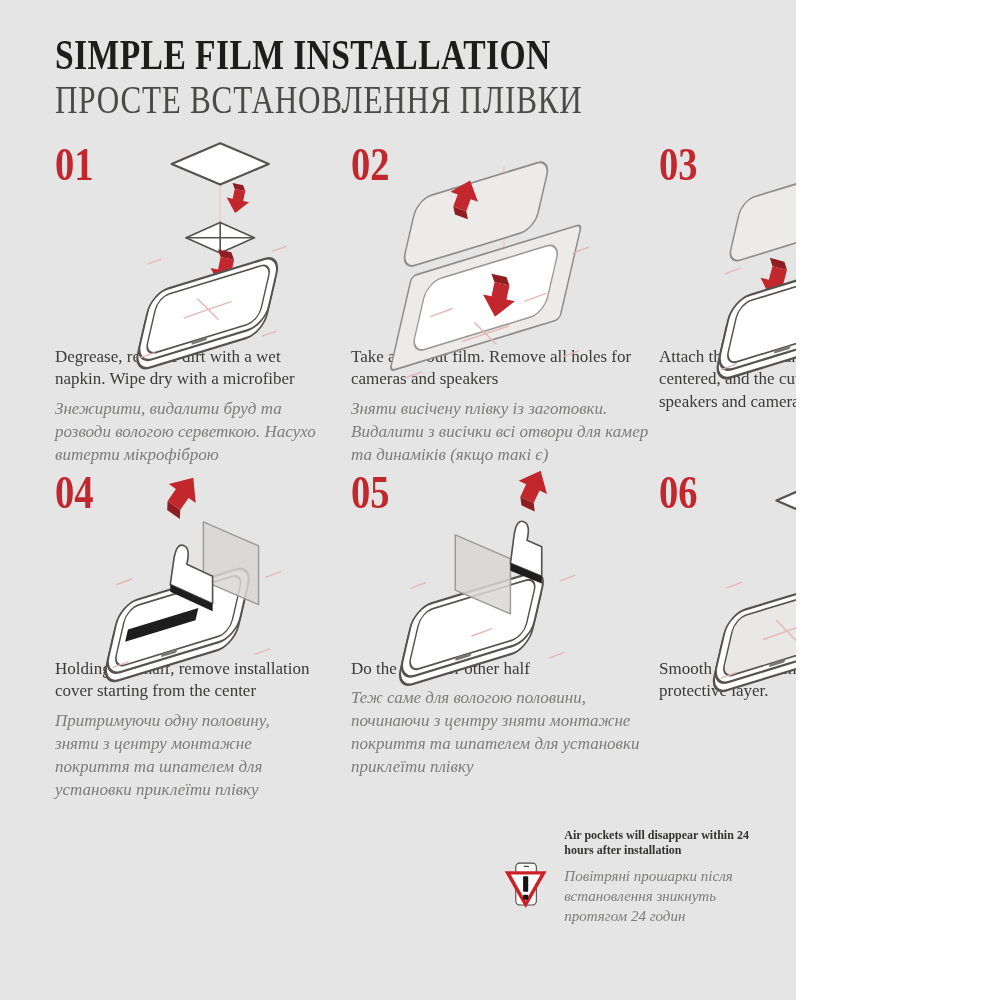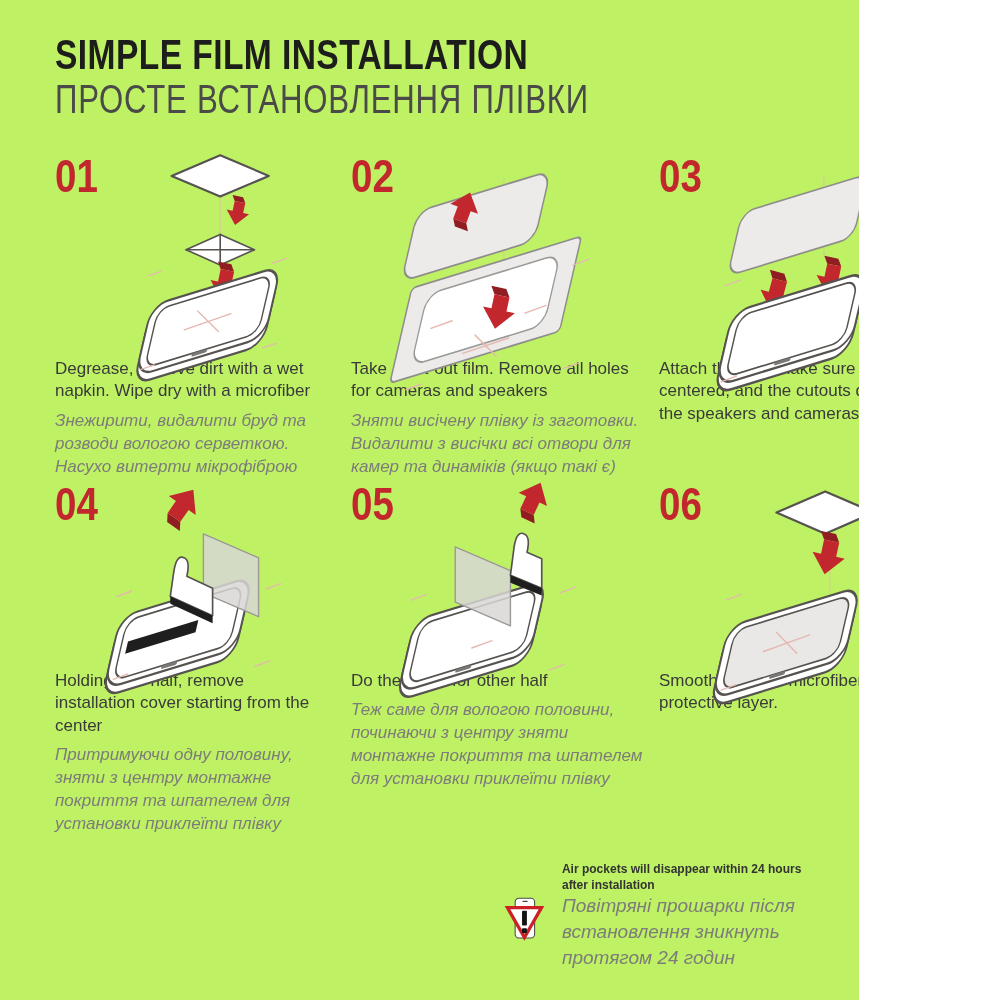--- a/index.html
+++ b/index.html
@@ -1,40 +1,40 @@
 <!DOCTYPE html>
 <html><head>
 <meta charset="utf-8">
 <style>
   * { margin:0; padding:0; box-sizing:border-box; }
   html,body { background:#fff; }
   .page {
     position:relative;
-    width:859px; height:1000px;
-    background:#bef264;
-    font-family:Liberation Sans, sans-serif;
+    width:796px; height:1000px;
+    background:#e5e5e5;
+    font-family:Liberation Serif, serif;
     overflow:hidden;
     padding:34px 40px 0 55px;
   }
   
   .title-en {
     font-size:42px; font-weight:700; color:#1d1d1b;
     letter-spacing:.5px; line-height:1.02;
     transform:scaleX(.8); transform-origin:left;
     white-space:nowrap;
   }
   .title-uk {
     font-size:41px; font-weight:400; color:#4a4a48;
     letter-spacing:1px; line-height:1.08;
     transform:scaleX(.76); transform-origin:left;
     white-space:nowrap;
   }
   
   .grid {
-    margin-top:30px;
+    margin-top:18px;
     display:grid;
     grid-template-columns:296px 308px 301px;
   }
   .step { position:relative; }
   .step-number {
     color:#c1272d; font-size:47px; font-weight:700; line-height:1.08;
     transform:scaleX(.82); transform-origin:left;
   }
   .art { position:relative; overflow:visible; }
   .row1 .art { height:152px; }
@@ -46,21 +46,21 @@
   .step-text-uk {
     font-size:17px; line-height:1.35; color:#7d7c7a; font-style:italic; margin-top:7px;
   }
   .step:nth-child(3n+1) .step-text-en, .step:nth-child(3n+1) .step-text-uk { max-width:262px; }
   .step:nth-child(3n+2) .step-text-en, .step:nth-child(3n+2) .step-text-uk { max-width:300px; }
   .step:nth-child(3n)   .step-text-en, .step:nth-child(3n)   .step-text-uk { max-width:304px; }
   
   .footer { margin-top:26px; display:flex; margin-left:448px; }
   .footer-texts { margin-left:16px; max-width:375px; }
   .footer-en { font-size:12px; line-height:1.3; color:#333332; font-weight:700; }
-  .footer-uk { font-size:19px; line-height:1.35; color:#7d7c7a; font-style:italic; }
+  .footer-uk { font-size:15px; line-height:1.35; color:#7d7c7a; font-style:italic; margin-top:7px; }
   
   svg .ln   { fill:none; stroke:#55524f; stroke-width:2.4; stroke-linejoin:round; stroke-linecap:round; }
   svg .lnw  { fill:#ffffff; stroke:#55524f; stroke-width:2.4; stroke-linejoin:round; }
   svg .thin { stroke-width:1.8; }
   svg .film { fill:#ECEBE9; stroke:#8f8d8b; stroke-width:1.8; stroke-linejoin:round; }
   svg .hole { fill:#ffffff; stroke:#9b9997; stroke-width:1.6; }
   svg .red  { fill:#C1272D; }
   svg .redd { fill:#8f1d22; }
   svg .pink { stroke:#E5B8B1; stroke-width:1.5; fill:none; stroke-linecap:round; }
   svg .plane{ fill:#D8D7D5; fill-opacity:.85; stroke:#9b9997; stroke-width:1.5; stroke-linejoin:round; }

